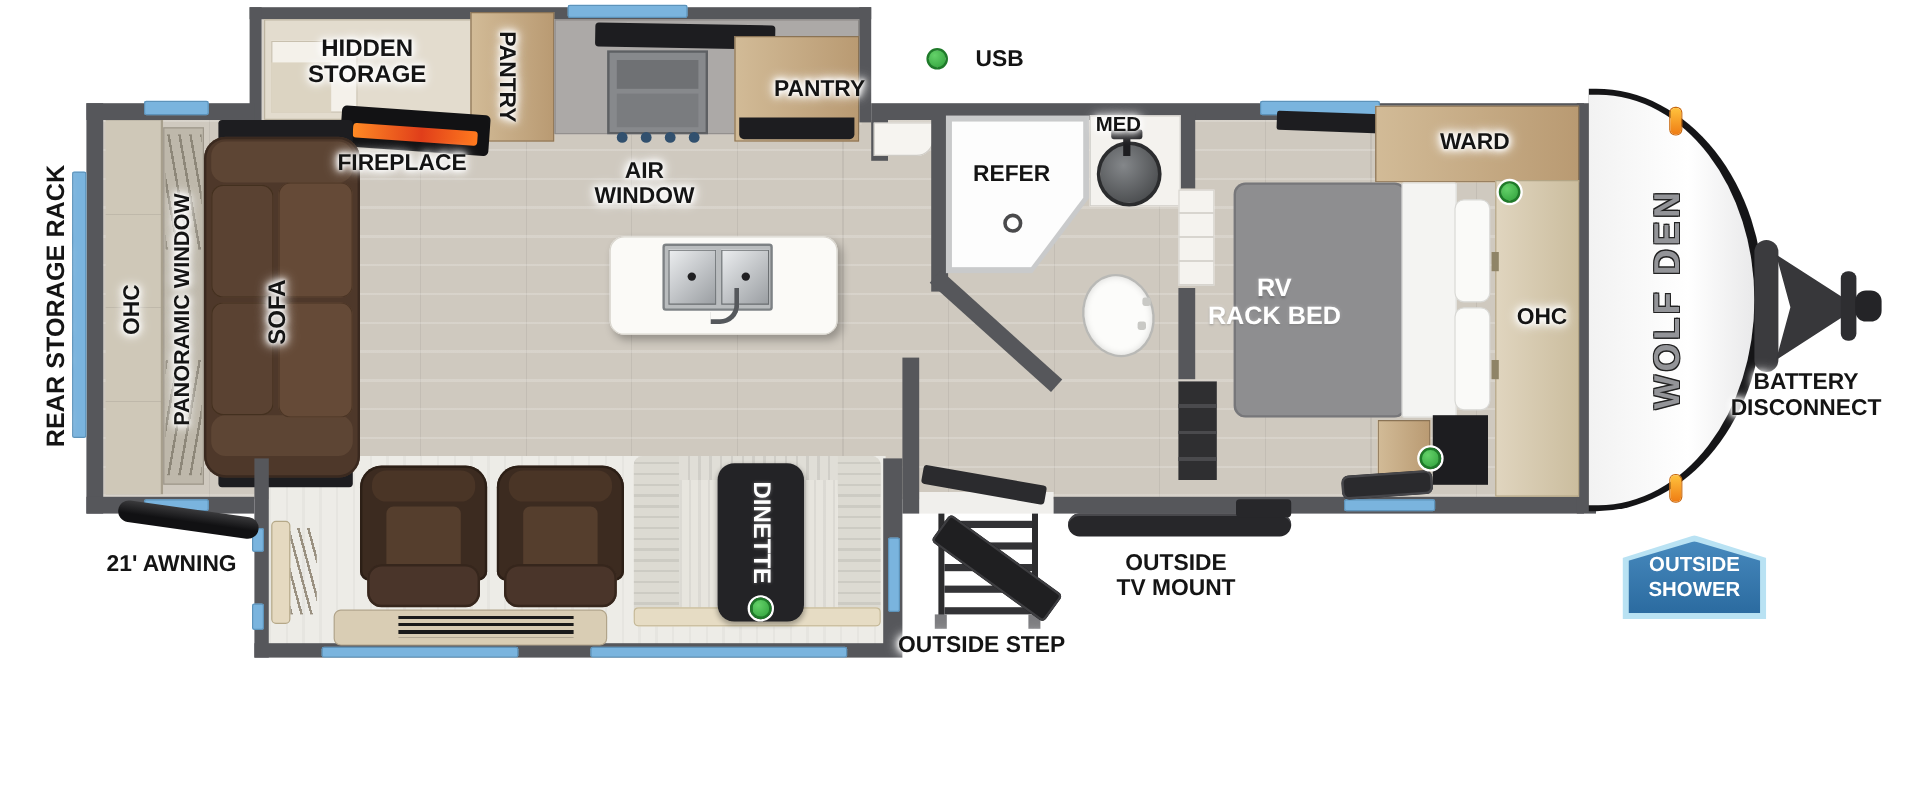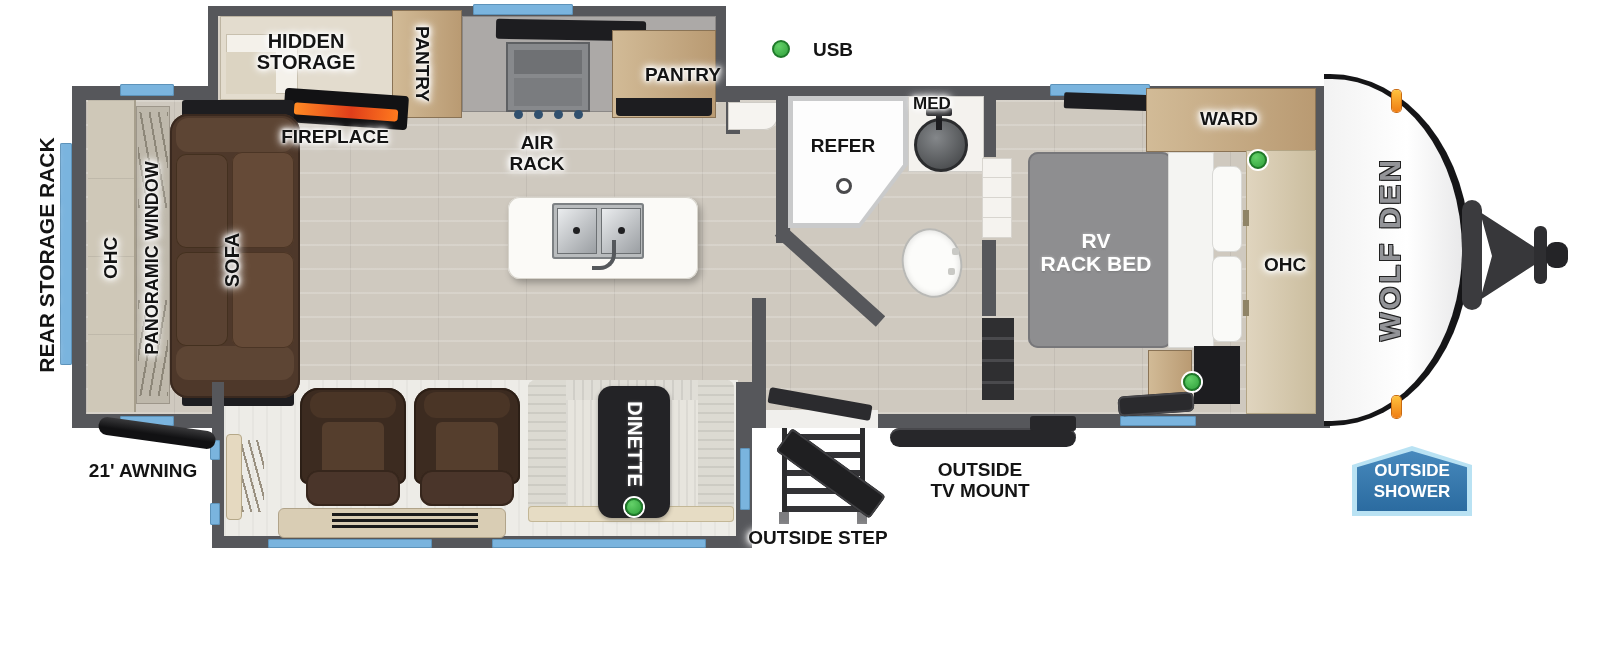--- a/index.html
+++ b/index.html
@@ -228,31 +228,35 @@
   <div class="lbl vccw" style="left:232px;top:260px;font-size:20px;">SOFA</div>
 
   <div class="lbl2" style="left:306px;top:52px;font-size:20px;">
     <div>HIDDEN</div>
     <div>STORAGE</div>
   </div>
   <div class="lbl vcw" style="left:422px;top:64px;">PANTRY</div>
   <div class="lbl" style="left:335px;top:137px;">FIREPLACE</div>
   <div class="lbl2" style="left:537px;top:153px;">
     <div>AIR</div>
-    <div>RACK</div>
+    <div>WINDOW</div>
   </div>
   <div class="lbl" style="left:683px;top:75px;">PANTRY</div>
   <div class="lbl" style="left:843px;top:146px;">REFER</div>
   <div class="lbl" style="left:932px;top:104px;font-size:17px;">MED</div>
   <div class="lbl" style="left:1229px;top:119px;">WARD</div>
-  <div class="lbl2 white-lbl" style="left:1096px;top:252px;font-size:21px;line-height:23px;">
+  <div class="lbl2 white-lbl" style="left:1062px;top:252px;font-size:21px;line-height:23px;">
     <div>RV</div>
     <div>RACK BED</div>
   </div>
   <div class="lbl" style="left:1285px;top:265px;">OHC</div>
+  <div class="lbl2" style="left:1505px;top:330px;line-height:22px;">
+    <div>BATTERY</div>
+    <div>DISCONNECT</div>
+  </div>
   <div class="lbl" style="left:143px;top:471px;">21' AWNING</div>
   <div class="lbl2" style="left:980px;top:480px;">
     <div>OUTSIDE</div>
     <div>TV MOUNT</div>
   </div>
   <div class="lbl" style="left:818px;top:538px;">OUTSIDE STEP</div>
 
 </div>
 
 </body></html>

